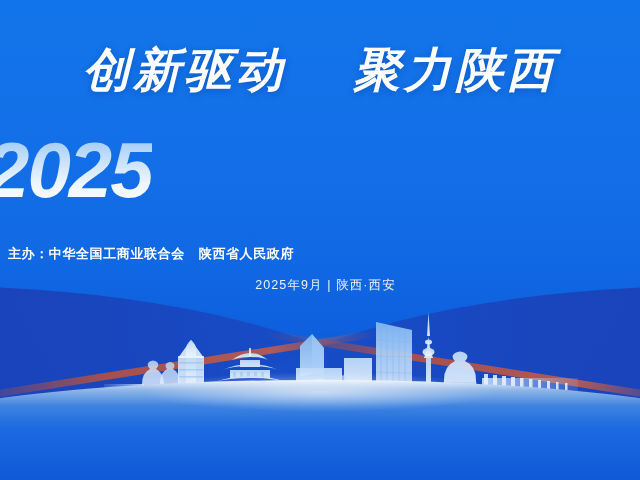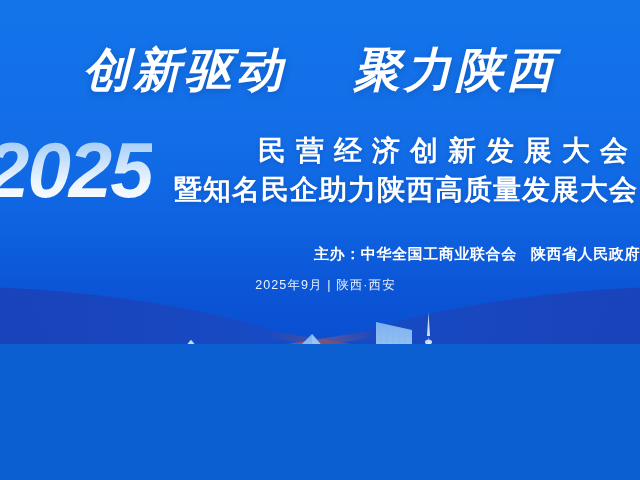--- a/index.html
+++ b/index.html
@@ -4,21 +4,21 @@
 <title>Conference Poster</title>
 <style>
   html, body {
     margin: 0;
     padding: 0;
     background: #0b5fd0;
   }
   #poster {
     position: relative;
     width: 640px;
-    height: 344px;
+    height: 480px;
     overflow: hidden;
     font-family: "Liberation Sans", "DejaVu Sans", sans-serif;
     background: linear-gradient(180deg,
         #1274ea 0%,
         #1370e8 26%,
         #126ce6 44%,
         #1067e3 56%,
         #0e5fdd 70%,
         #0b55d6 84%,
         #0a4fd1 100%);
@@ -168,26 +168,27 @@
     white-space: nowrap;
     text-shadow: 0 1px 4px rgba(5,40,110,.25);
   }
 
   
   .organizer {
     position: absolute;
     left: 0;
     right: 0;
     top: 245px;
-    text-align: right;
+    text-align: left;
     color: #ffffff;
-    font-size: 15px;
+    font-size: 13px;
     font-weight: 700;
     letter-spacing: .6px;
     white-space: nowrap;
+    padding-left: 8px;
   }
   .organizer .sep { display: inline-block; width: 14px; }
   .datetime {
     position: absolute;
     left: 11px;
     right: 0;
     top: 277px;
     text-align: center;
     color: #eaf2fd;
     font-size: 12.5px;
@@ -338,24 +339,20 @@
   <div class="ground-glow"></div>
 
   <div class="calligraphy">
     <span>创新驱动</span>
     <span class="gap"></span>
     <span>聚力陕西</span>
   </div>
 
   <div class="year">2025</div>
 
-  <div class="title-block">
-    <div class="title-line1">民营经济创新发展大会</div>
-    <div class="title-line2">暨知名民企助力陕西高质量发展大会</div>
-  </div>
 
   <div class="organizer">
     <span>主办：</span><span>中华全国工商业联合会</span><span class="sep"></span><span>陕西省人民政府</span>
   </div>
 
   <div class="datetime">2025年9月 | 陕西·西安</div>
 
 </div>
 
 </body></html>

